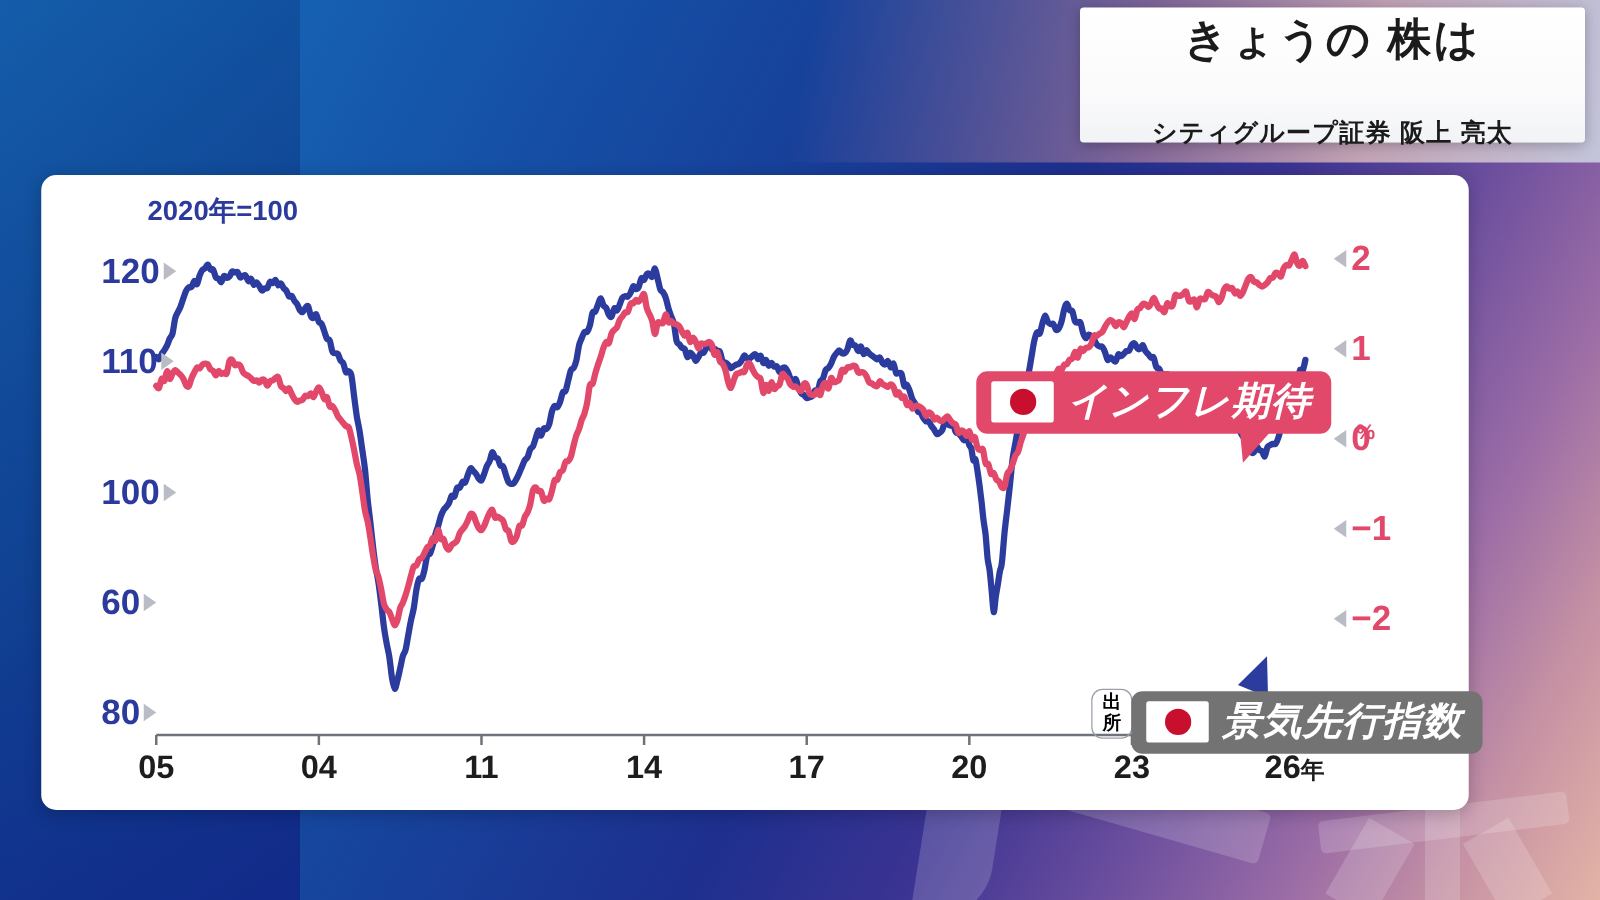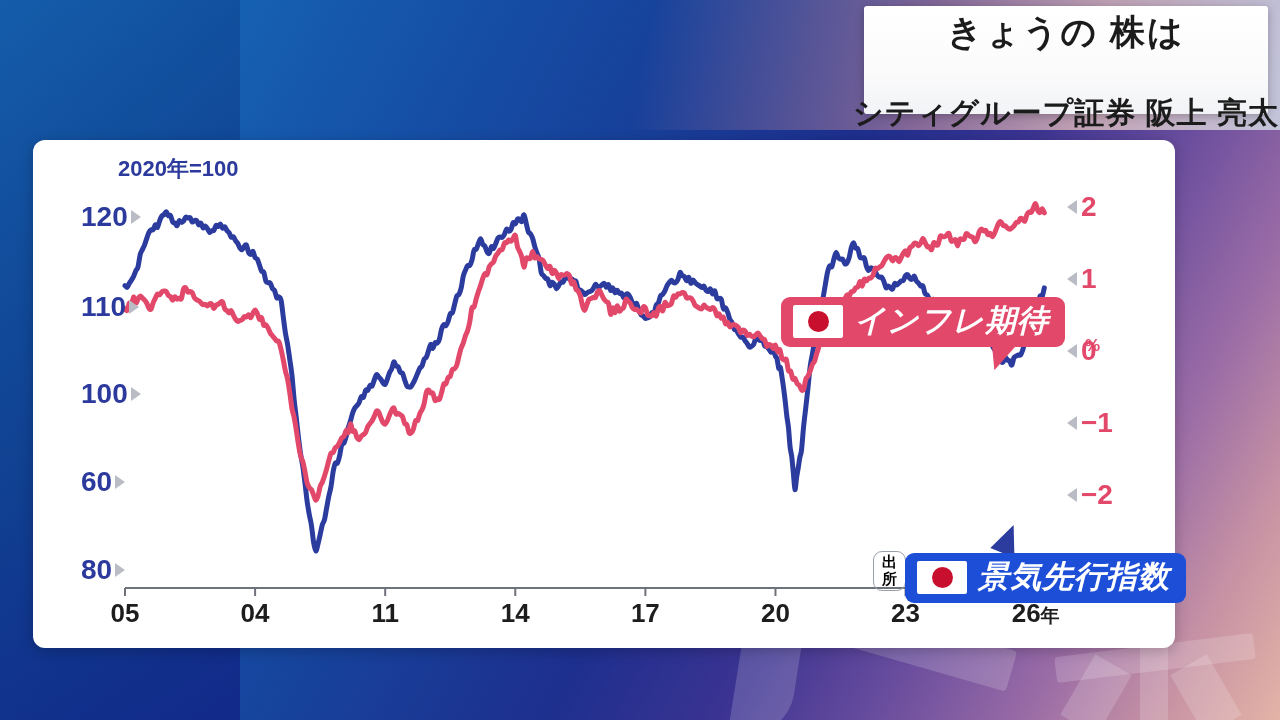--- a/index.html
+++ b/index.html
@@ -117,21 +117,21 @@
     line-height: 1.25;
     white-space: nowrap;
   }
   .banner-rule {
     width: 340px;
     height: 3px;
     margin: 2px 0 3px 0;
     background: linear-gradient(90deg,#3b4fa8 0%, #8b6fae 30%, #d6a3ae 55%, #dcc2c4 72%, #cfd6e0 100%);
   }
   .banner-sub {
-    font-size: 30px;
+    font-size: 20px;
     font-weight: 700;
     color: #1b1b1b;
     letter-spacing: 1px;
     white-space: nowrap;
     margin-top: 34px;
   }
 
   
   .card {
     position: absolute;
@@ -263,21 +263,21 @@
     justify-content: center;
     flex: none;
   }
   .flag .dot {
     width: 21px;
     height: 21px;
     border-radius: 50%;
     background: #c8102e;
   }
   .legend-red  { background: #e2486a; left: 748px; top: 157px; }
-  .legend-blue { background: #1d4ed8; left: 872px; top: 413px; }
+  .legend-blue { background: #737373; left: 872px; top: 413px; }
   .tail {
     position: absolute;
     width: 0; height: 0;
   }
   .tail-red {
     left: 953px; top: 201px;
     border-left: 13px solid transparent;
     border-right: 13px solid transparent;
     border-top: 30px solid #e2486a;
     transform: rotate(18deg);
@@ -329,21 +329,21 @@
         <polygon points="1040,448 1052,441 1052,455" fill="#b9bcc4"></polygon>
         <path d="M92.00,145.58C92.35,145.87 93.47,147.79 94.17,147.41C94.86,147.03 95.64,144.38 96.34,143.21C97.03,142.03 97.81,141.16 98.50,140.06C99.20,138.95 99.98,137.77 100.67,136.28C101.37,134.78 102.15,132.22 102.84,130.72C103.53,129.22 104.32,129.47 105.01,126.90C105.70,124.32 106.48,117.40 107.18,114.63C107.87,111.87 108.65,111.15 109.35,109.62C110.04,108.09 110.82,106.82 111.51,105.06C112.21,103.31 112.99,100.66 113.68,98.67C114.38,96.69 115.16,94.06 115.85,92.65C116.54,91.24 117.32,90.35 118.02,89.87C118.71,89.39 119.49,90.46 120.19,89.65C120.88,88.84 121.66,85.19 122.36,84.82C123.05,84.45 123.83,88.03 124.52,87.35C125.22,86.67 126.00,82.39 126.69,80.58C127.39,78.76 128.17,76.93 128.86,75.98C129.55,75.03 130.33,75.32 131.03,74.63C131.72,73.94 132.50,71.48 133.20,71.65C133.89,71.81 134.67,75.01 135.36,75.66C136.06,76.32 136.84,74.73 137.53,75.74C138.23,76.75 139.01,80.80 139.70,81.96C140.39,83.13 141.18,82.39 141.87,83.00C142.56,83.61 143.34,86.15 144.04,85.79C144.73,85.44 145.51,81.34 146.21,80.79C146.90,80.24 147.68,82.31 148.37,82.37C149.07,82.43 149.85,81.97 150.54,81.15C151.24,80.33 152.02,77.75 152.71,77.24C153.40,76.72 154.18,77.86 154.88,77.93C155.57,78.01 156.35,77.04 157.05,77.69C157.74,78.34 158.52,81.52 159.21,81.98C159.91,82.44 160.69,80.82 161.38,80.58C162.08,80.34 162.86,79.78 163.55,80.47C164.25,81.17 165.03,84.49 165.72,84.91C166.41,85.33 167.19,82.62 167.89,83.09C168.58,83.56 169.36,87.40 170.06,87.86C170.75,88.31 171.53,85.79 172.22,85.93C172.92,86.06 173.70,87.66 174.39,88.69C175.09,89.73 175.87,92.09 176.56,92.41C177.25,92.73 178.04,91.02 178.73,90.68C179.42,90.35 180.20,91.15 180.90,90.31C181.59,89.47 182.37,86.06 183.07,85.45C183.76,84.85 184.54,86.77 185.23,86.53C185.93,86.29 186.71,83.69 187.40,83.96C188.10,84.23 188.88,87.76 189.57,88.22C190.26,88.67 191.04,86.44 191.74,86.80C192.43,87.16 193.21,89.53 193.91,90.46C194.60,91.38 195.38,91.52 196.07,92.58C196.77,93.64 197.55,96.44 198.24,97.11C198.94,97.79 199.72,96.20 200.41,96.78C201.11,97.36 201.89,99.67 202.58,100.73C203.27,101.78 204.05,102.22 204.75,103.40C205.44,104.58 206.22,107.11 206.92,108.11C207.61,109.11 208.39,109.91 209.08,109.64C209.78,109.37 210.56,107.19 211.25,106.44C211.95,105.69 212.73,103.99 213.42,104.95C214.11,105.92 214.89,110.94 215.59,112.45C216.28,113.95 217.06,114.56 217.76,114.39C218.45,114.21 219.23,110.81 219.93,111.33C220.62,111.84 221.40,116.37 222.09,117.60C222.79,118.84 223.57,117.86 224.26,119.05C224.96,120.23 225.74,123.06 226.43,124.99C227.12,126.92 227.90,129.93 228.60,131.10C229.29,132.28 230.07,130.70 230.77,132.33C231.46,133.96 232.24,139.62 232.93,141.27C233.63,142.91 234.41,142.30 235.10,142.60C235.80,142.89 236.58,142.18 237.27,143.12C237.96,144.06 238.75,147.25 239.44,148.45C240.13,149.65 240.91,149.14 241.61,150.63C242.30,152.13 243.08,156.80 243.78,157.80C244.47,158.81 245.25,156.51 245.94,156.91C246.64,157.31 247.42,157.10 248.11,160.31C248.81,163.52 249.59,171.73 250.28,176.98C250.97,182.24 251.75,188.71 252.45,193.14C253.14,197.57 253.92,200.45 254.62,204.68C255.31,208.91 256.09,214.70 256.79,219.58C257.48,224.45 258.26,228.77 258.95,235.16C259.65,241.54 260.43,252.63 261.12,259.47C261.82,266.30 262.60,271.77 263.29,277.87C263.98,283.98 264.76,291.84 265.46,297.65C266.15,303.45 266.93,309.58 267.63,314.16C268.32,318.74 269.10,321.66 269.79,326.27C270.49,330.88 271.27,337.34 271.96,342.97C272.66,348.60 273.44,356.43 274.13,361.49C274.82,366.55 275.61,370.76 276.30,374.61C276.99,378.45 277.77,381.04 278.47,385.52C279.16,389.99 279.94,398.48 280.64,402.57C281.33,406.66 282.11,410.82 282.80,411.06C283.50,411.31 284.28,406.73 284.97,404.10C285.67,401.47 286.45,397.75 287.14,394.65C287.83,391.55 288.61,387.11 289.31,384.72C290.00,382.34 290.78,382.42 291.48,379.74C292.17,377.05 292.95,371.71 293.64,367.94C294.34,364.17 295.12,359.57 295.81,356.17C296.51,352.77 297.29,350.62 297.98,346.70C298.68,342.77 299.46,335.41 300.15,331.65C300.84,327.88 301.62,324.53 302.32,323.15C303.01,321.77 303.79,324.25 304.49,323.03C305.18,321.82 305.96,318.58 306.65,315.56C307.35,312.54 308.13,306.17 308.82,304.17C309.52,302.17 310.30,304.31 310.99,303.07C311.68,301.84 312.47,298.95 313.16,296.45C313.85,293.96 314.63,289.99 315.33,287.49C316.02,284.99 316.80,283.16 317.50,280.83C318.19,278.50 318.97,274.98 319.66,272.93C320.36,270.89 321.14,269.23 321.83,268.05C322.53,266.86 323.31,266.40 324.00,265.51C324.69,264.62 325.47,263.91 326.17,262.49C326.86,261.07 327.64,257.49 328.34,256.66C329.03,255.83 329.81,258.30 330.50,257.28C331.20,256.26 331.98,251.40 332.67,250.26C333.37,249.13 334.15,250.95 334.84,250.20C335.53,249.44 336.32,246.25 337.01,245.56C337.70,244.88 338.48,246.86 339.18,245.93C339.87,244.99 340.65,241.52 341.35,239.72C342.04,237.91 342.82,235.11 343.51,234.65C344.21,234.19 344.99,236.13 345.68,236.87C346.38,237.60 347.16,238.26 347.85,239.23C348.54,240.20 349.32,242.13 350.02,242.94C350.71,243.75 351.49,244.92 352.19,244.29C352.88,243.67 353.66,240.88 354.36,239.03C355.05,237.18 355.83,234.35 356.52,232.73C357.22,231.11 358.00,230.65 358.69,228.91C359.39,227.17 360.17,222.37 360.86,221.87C361.55,221.37 362.33,225.00 363.03,225.80C363.72,226.60 364.50,225.82 365.20,226.87C365.89,227.93 366.67,231.36 367.36,232.38C368.06,233.40 368.84,232.01 369.53,233.23C370.23,234.45 371.01,237.96 371.70,240.00C372.39,242.03 373.18,244.80 373.87,245.94C374.56,247.08 375.34,247.05 376.04,247.12C376.73,247.19 377.51,247.07 378.21,246.37C378.90,245.67 379.68,244.09 380.37,242.77C381.07,241.46 381.85,239.70 382.54,238.14C383.24,236.59 384.02,234.65 384.71,233.04C385.40,231.44 386.18,229.28 386.88,228.12C387.57,226.95 388.35,227.20 389.05,225.78C389.74,224.36 390.52,220.62 391.21,219.23C391.91,217.83 392.69,218.43 393.38,217.06C394.08,215.69 394.86,212.68 395.55,210.66C396.25,208.64 397.03,204.80 397.72,204.44C398.41,204.08 399.19,208.68 399.89,208.41C400.58,208.14 401.36,203.60 402.06,202.75C402.75,201.91 403.53,203.70 404.22,203.14C404.92,202.58 405.70,201.49 406.39,199.26C407.09,197.03 407.87,191.51 408.56,189.19C409.25,186.88 410.04,185.34 410.73,184.78C411.42,184.22 412.20,186.23 412.90,185.71C413.59,185.18 414.37,183.39 415.07,181.49C415.76,179.59 416.54,175.23 417.23,173.84C417.93,172.45 418.71,174.30 419.40,172.80C420.10,171.30 420.88,167.13 421.57,164.47C422.26,161.81 423.04,157.76 423.74,156.15C424.43,154.54 425.21,155.65 425.91,154.41C426.60,153.17 427.38,151.31 428.07,148.41C428.77,145.51 429.55,139.18 430.24,136.29C430.94,133.41 431.72,132.08 432.41,130.39C433.11,128.70 433.89,126.52 434.58,125.72C435.27,124.92 436.05,126.24 436.75,125.38C437.44,124.51 438.22,122.73 438.92,120.30C439.61,117.87 440.39,111.95 441.08,110.18C441.78,108.40 442.56,110.27 443.25,109.20C443.95,108.13 444.73,105.17 445.42,103.49C446.11,101.80 446.89,98.53 447.59,98.67C448.28,98.81 449.06,103.13 449.76,104.36C450.45,105.58 451.23,105.10 451.93,106.32C452.62,107.54 453.40,110.87 454.09,111.97C454.79,113.07 455.57,114.08 456.26,113.22C456.96,112.35 457.74,107.34 458.43,106.57C459.12,105.80 459.90,108.86 460.60,108.38C461.29,107.91 462.07,105.24 462.77,103.60C463.46,101.96 464.24,99.19 464.93,98.12C465.63,97.06 466.41,97.08 467.10,96.95C467.80,96.83 468.58,97.75 469.27,97.33C469.96,96.90 470.75,95.61 471.44,94.30C472.13,92.99 472.91,89.63 473.61,89.14C474.30,88.66 475.08,91.19 475.78,91.26C476.47,91.33 477.25,90.96 477.94,89.59C478.64,88.21 479.42,83.60 480.11,82.69C480.81,81.77 481.59,84.44 482.28,83.88C482.97,83.33 483.75,79.98 484.45,79.22C485.14,78.46 485.92,78.76 486.62,79.13C487.31,79.49 488.09,82.20 488.79,81.50C489.48,80.79 490.26,74.50 490.95,74.72C491.65,74.94 492.43,80.17 493.12,82.89C493.82,85.61 494.60,89.97 495.29,91.71C495.98,93.46 496.76,92.73 497.46,93.80C498.15,94.86 498.93,96.31 499.63,98.37C500.32,100.42 501.10,104.27 501.79,106.62C502.49,108.98 503.27,111.11 503.96,113.07C504.66,115.04 505.44,115.73 506.13,118.90C506.82,122.07 507.61,130.24 508.30,132.89C508.99,135.54 509.77,134.62 510.47,135.47C511.16,136.33 511.94,137.64 512.64,138.25C513.33,138.86 514.11,138.09 514.80,139.28C515.50,140.47 516.28,145.24 516.97,145.70C517.67,146.17 518.45,142.42 519.14,142.18C519.83,141.94 520.61,143.18 521.31,144.21C522.00,145.25 522.78,148.38 523.48,148.64C524.17,148.90 524.95,146.87 525.64,145.83C526.34,144.79 527.12,142.71 527.81,142.12C528.51,141.53 529.29,142.79 529.98,142.14C530.68,141.49 531.46,139.30 532.15,138.05C532.84,136.79 533.62,134.06 534.32,134.28C535.01,134.50 535.79,138.66 536.49,139.41C537.18,140.16 537.96,138.73 538.65,138.96C539.35,139.20 540.13,140.48 540.82,140.87C541.52,141.26 542.30,140.01 542.99,141.42C543.68,142.84 544.47,148.32 545.16,149.70C545.85,151.08 546.63,149.71 547.33,150.04C548.02,150.37 548.80,151.03 549.50,151.75C550.19,152.48 550.97,154.35 551.66,154.55C552.36,154.75 553.14,153.45 553.83,152.99C554.53,152.54 555.31,152.02 556.00,151.71C556.69,151.40 557.47,151.60 558.17,151.06C558.86,150.52 559.64,149.41 560.34,148.34C561.03,147.27 561.81,144.64 562.50,144.37C563.20,144.10 563.98,146.28 564.67,146.66C565.37,147.03 566.15,147.02 566.84,146.72C567.53,146.42 568.32,145.30 569.01,144.77C569.70,144.24 570.48,143.00 571.18,143.41C571.87,143.81 572.65,147.11 573.35,147.29C574.04,147.47 574.82,144.03 575.51,144.53C576.21,145.03 576.99,149.89 577.68,150.44C578.38,150.99 579.16,147.61 579.85,147.97C580.54,148.33 581.32,152.30 582.02,152.67C582.71,153.04 583.49,150.19 584.19,150.29C584.88,150.38 585.66,152.81 586.36,153.28C587.05,153.75 587.83,152.51 588.52,153.22C589.22,153.93 590.00,157.53 590.69,157.74C591.39,157.95 592.17,155.13 592.86,154.54C593.55,153.95 594.33,153.63 595.03,154.08C595.72,154.52 596.50,155.95 597.20,157.32C597.89,158.69 598.67,161.42 599.36,162.62C600.06,163.81 600.84,164.64 601.53,164.78C602.23,164.92 603.01,162.63 603.70,163.49C604.39,164.35 605.18,168.35 605.87,170.14C606.56,171.92 607.34,173.71 608.04,174.65C608.73,175.59 609.51,175.42 610.21,176.02C610.90,176.62 611.68,178.11 612.37,178.39C613.07,178.67 613.85,178.00 614.54,177.78C615.24,177.56 616.02,177.84 616.71,177.01C617.40,176.18 618.18,173.17 618.88,172.57C619.57,171.98 620.35,174.48 621.05,173.30C621.74,172.12 622.52,166.89 623.21,165.22C623.91,163.54 624.69,164.30 625.38,162.82C626.08,161.35 626.86,157.33 627.55,155.99C628.25,154.64 629.03,155.22 629.72,154.40C630.41,153.59 631.19,152.31 631.89,150.90C632.58,149.49 633.36,146.93 634.06,145.60C634.75,144.26 635.53,143.39 636.22,142.53C636.92,141.68 637.70,140.25 638.39,140.26C639.09,140.27 639.87,142.22 640.56,142.59C641.25,142.96 642.04,143.06 642.73,142.57C643.42,142.08 644.20,141.16 644.90,139.55C645.59,137.93 646.37,133.08 647.07,132.47C647.76,131.86 648.54,135.09 649.23,135.75C649.93,136.40 650.71,135.76 651.40,136.57C652.10,137.38 652.88,140.72 653.57,140.83C654.26,140.94 655.04,136.86 655.74,137.25C656.43,137.64 657.21,142.83 657.91,143.28C658.60,143.72 659.38,140.12 660.07,140.02C660.77,139.91 661.55,141.93 662.24,142.64C662.94,143.35 663.72,143.95 664.41,144.46C665.11,144.98 665.89,145.38 666.58,145.86C667.27,146.34 668.05,147.41 668.75,147.45C669.44,147.48 670.22,145.61 670.92,146.09C671.61,146.57 672.39,149.56 673.08,150.43C673.78,151.30 674.56,151.77 675.25,151.53C675.95,151.28 676.73,148.51 677.42,148.89C678.11,149.27 678.89,153.59 679.59,153.90C680.28,154.20 681.06,150.08 681.76,150.82C682.45,151.55 683.23,157.24 683.93,158.46C684.62,159.68 685.40,158.31 686.09,158.43C686.79,158.55 687.57,157.57 688.26,159.22C688.96,160.87 689.74,167.35 690.43,168.75C691.12,170.15 691.90,167.34 692.60,167.97C693.29,168.60 694.07,170.85 694.77,172.69C695.46,174.53 696.24,177.87 696.93,179.48C697.63,181.09 698.41,181.20 699.10,182.75C699.80,184.30 700.58,187.98 701.27,189.16C701.96,190.33 702.75,189.29 703.44,190.11C704.13,190.92 704.91,193.16 705.61,194.27C706.30,195.38 707.08,196.58 707.78,197.05C708.47,197.52 709.25,196.59 709.94,197.20C710.64,197.80 711.42,199.82 712.11,200.85C712.81,201.87 713.59,202.59 714.28,203.61C714.97,204.63 715.75,206.81 716.45,207.23C717.14,207.66 717.92,206.76 718.62,206.25C719.31,205.74 720.09,205.41 720.79,204.05C721.48,202.69 722.26,198.52 722.95,197.77C723.65,197.02 724.43,198.93 725.12,199.36C725.82,199.79 726.60,200.44 727.29,200.45C727.98,200.46 728.76,198.59 729.46,199.43C730.15,200.27 730.93,204.54 731.63,205.71C732.32,206.89 733.10,206.21 733.79,206.75C734.49,207.30 735.27,208.24 735.96,209.12C736.66,209.99 737.44,212.08 738.13,212.24C738.82,212.40 739.61,209.49 740.30,210.12C740.99,210.75 741.86,214.74 742.47,216.16C743.07,217.58 743.57,217.05 744.09,218.99C744.61,220.92 745.20,226.90 745.72,228.25C746.24,229.60 746.83,226.05 747.35,227.42C747.87,228.79 748.45,233.52 748.97,236.83C749.49,240.14 750.08,244.21 750.60,248.11C751.12,252.01 751.70,256.69 752.22,261.21C752.74,265.72 753.33,272.09 753.85,276.33C754.37,280.57 754.96,282.80 755.48,287.71C756.00,292.62 756.58,302.40 757.10,307.01C757.62,311.63 758.21,312.37 758.73,316.54C759.25,320.71 759.83,327.75 760.36,333.05C760.88,338.34 761.46,348.95 761.98,349.64C762.50,350.32 763.09,340.84 763.61,337.35C764.13,333.86 764.71,331.05 765.23,327.85C765.75,324.64 766.34,320.11 766.86,317.32C767.38,314.52 767.88,315.38 768.49,310.37C769.09,305.37 769.96,292.93 770.65,286.02C771.35,279.11 772.13,273.35 772.82,267.21C773.52,261.07 774.30,254.16 774.99,247.65C775.68,241.14 776.47,231.85 777.16,226.51C777.85,221.18 778.63,218.32 779.33,214.31C780.02,210.30 780.80,205.52 781.50,201.44C782.19,197.37 782.97,192.07 783.66,188.82C784.36,185.57 785.14,184.84 785.83,181.11C786.53,177.38 787.31,169.31 788.00,165.48C788.69,161.66 789.47,160.57 790.17,157.23C790.86,153.88 791.64,148.56 792.34,144.58C793.03,140.59 793.81,135.30 794.50,132.32C795.20,129.35 795.98,126.87 796.67,125.97C797.37,125.07 798.15,127.89 798.84,126.70C799.53,125.50 800.32,120.75 801.01,118.47C801.70,116.20 802.48,112.61 803.18,112.48C803.87,112.35 804.65,116.60 805.35,117.68C806.04,118.75 806.82,118.95 807.51,119.19C808.21,119.44 808.99,118.47 809.68,119.21C810.38,119.95 811.16,123.22 811.85,123.80C812.54,124.39 813.32,123.90 814.02,122.87C814.71,121.85 815.49,119.84 816.19,117.38C816.88,114.92 817.66,109.82 818.36,107.50C819.05,105.17 819.83,102.73 820.52,102.83C821.22,102.94 822.00,107.20 822.69,108.18C823.39,109.16 824.17,107.52 824.86,108.96C825.55,110.39 826.33,115.68 827.03,117.14C827.72,118.59 828.50,117.88 829.20,118.03C829.89,118.18 830.67,116.69 831.36,118.06C832.06,119.44 832.84,124.63 833.53,126.62C834.23,128.61 835.01,130.33 835.70,130.52C836.39,130.70 837.18,128.02 837.87,127.76C838.56,127.51 839.34,128.30 840.04,128.93C840.73,129.56 841.51,130.65 842.21,131.71C842.90,132.77 843.68,134.67 844.37,135.54C845.07,136.42 845.85,136.88 846.54,137.18C847.24,137.48 848.02,136.72 848.71,137.39C849.40,138.06 850.18,139.69 850.88,141.35C851.57,143.01 852.35,147.05 853.05,147.78C853.74,148.52 854.52,145.93 855.21,145.92C855.91,145.91 856.69,147.23 857.38,147.74C858.08,148.24 858.86,149.75 859.55,149.07C860.25,148.39 861.03,144.16 861.72,143.50C862.41,142.85 863.19,145.05 863.89,144.98C864.58,144.90 865.36,143.69 866.06,143.02C866.75,142.35 867.53,141.21 868.22,140.78C868.92,140.35 869.70,141.14 870.39,140.32C871.09,139.50 871.87,136.54 872.56,135.65C873.25,134.77 874.04,134.30 874.73,134.77C875.42,135.24 876.20,137.90 876.90,138.60C877.59,139.30 878.37,139.54 879.07,139.13C879.76,138.72 880.54,135.76 881.23,136.05C881.93,136.34 882.71,139.79 883.40,140.94C884.10,142.10 884.88,142.43 885.57,143.25C886.26,144.06 887.04,145.59 887.74,146.05C888.43,146.50 889.21,144.88 889.91,146.09C890.60,147.30 891.38,152.23 892.07,153.64C892.77,155.05 893.55,154.02 894.24,154.92C894.94,155.81 895.72,158.49 896.41,159.21C897.11,159.94 897.89,159.43 898.58,159.46C899.27,159.48 900.05,159.13 900.75,159.37C901.44,159.62 902.22,159.70 902.92,160.98C903.61,162.26 904.39,166.89 905.08,167.38C905.78,167.87 906.56,164.33 907.25,164.04C907.95,163.76 908.73,165.22 909.42,165.60C910.11,165.97 910.89,165.80 911.59,166.37C912.28,166.94 913.06,168.16 913.76,169.14C914.45,170.13 915.23,172.32 915.93,172.52C916.62,172.71 917.40,170.67 918.09,170.36C918.79,170.05 919.57,171.70 920.26,170.59C920.96,169.47 921.74,164.16 922.43,163.40C923.12,162.64 923.90,165.12 924.60,165.86C925.29,166.59 926.07,166.28 926.77,168.01C927.46,169.74 928.24,175.41 928.93,176.68C929.63,177.94 930.41,175.30 931.10,175.94C931.80,176.58 932.58,179.62 933.27,180.65C933.96,181.69 934.75,181.60 935.44,182.39C936.13,183.19 936.91,184.47 937.61,185.61C938.30,186.75 939.08,188.74 939.78,189.52C940.47,190.30 941.25,190.16 941.94,190.49C942.64,190.82 943.42,191.23 944.11,191.59C944.81,191.94 945.59,192.69 946.28,192.73C946.97,192.77 947.75,191.60 948.45,191.85C949.14,192.09 949.92,192.59 950.62,194.26C951.31,195.93 952.09,200.90 952.79,202.28C953.48,203.67 954.26,203.21 954.95,202.91C955.65,202.60 956.43,199.93 957.12,200.38C957.82,200.84 958.60,204.31 959.29,205.77C959.98,207.23 960.76,208.61 961.46,209.51C962.15,210.41 962.93,210.64 963.63,211.40C964.32,212.16 965.10,212.63 965.79,214.27C966.49,215.90 967.27,220.40 967.96,221.62C968.66,222.85 969.44,222.61 970.13,221.91C970.82,221.20 971.61,217.48 972.30,217.20C972.99,216.91 973.77,219.54 974.47,220.12C975.16,220.71 975.94,220.06 976.64,220.85C977.33,221.65 978.11,225.60 978.80,225.09C979.50,224.57 980.28,219.07 980.97,217.63C981.67,216.20 982.45,216.54 983.14,216.12C983.83,215.71 984.61,215.21 985.31,215.03C986.00,214.85 986.78,215.78 987.48,215.02C988.17,214.26 988.95,212.36 989.64,210.30C990.34,208.23 991.12,204.59 991.81,202.09C992.51,199.58 993.29,196.54 993.98,194.63C994.68,192.71 995.46,191.46 996.15,190.11C996.84,188.77 997.62,188.66 998.32,186.22C999.01,183.78 999.79,177.77 1000.49,174.85C1001.18,171.94 1001.96,169.30 1002.65,168.00C1003.35,166.70 1004.13,168.65 1004.82,166.75C1005.52,164.85 1006.30,157.75 1006.99,156.13C1007.68,154.50 1008.47,157.92 1009.16,156.61C1009.85,155.30 1010.98,149.30 1011.33,147.91" fill="none" stroke="#2b3c9e" stroke-width="5" stroke-linecap="round" stroke-linejoin="round"></path>
         <path d="M92.00,168.70C92.35,168.97 93.47,171.32 94.17,170.43C94.86,169.53 95.64,164.01 96.34,163.09C97.03,162.17 97.81,165.65 98.50,164.67C99.20,163.69 99.98,157.19 100.67,156.95C101.37,156.71 102.15,162.86 102.84,163.17C103.53,163.48 104.32,160.00 105.01,158.87C105.70,157.73 106.48,156.23 107.18,156.09C107.87,155.94 108.65,157.31 109.35,157.95C110.04,158.58 110.82,159.22 111.51,160.03C112.21,160.84 112.99,161.71 113.68,163.01C114.38,164.30 115.16,167.15 115.85,168.13C116.54,169.11 117.32,169.99 118.02,169.11C118.71,168.24 119.49,164.43 120.19,162.68C120.88,160.93 121.66,159.54 122.36,158.16C123.05,156.78 123.83,154.61 124.52,154.06C125.22,153.52 126.00,155.09 126.69,154.73C127.39,154.37 128.17,152.41 128.86,151.81C129.55,151.22 130.33,151.05 131.03,150.99C131.72,150.93 132.50,150.73 133.20,151.44C133.89,152.15 134.67,154.57 135.36,155.41C136.06,156.26 136.84,155.94 137.53,156.72C138.23,157.49 139.01,160.26 139.70,160.27C140.39,160.28 141.18,156.96 141.87,156.78C142.56,156.59 143.34,158.87 144.04,159.11C144.73,159.35 145.51,158.37 146.21,158.30C146.90,158.23 147.68,160.16 148.37,158.67C149.07,157.19 149.85,150.76 150.54,149.02C151.24,147.27 152.02,147.30 152.71,147.78C153.40,148.27 154.18,151.47 154.88,152.06C155.57,152.65 156.35,151.39 157.05,151.48C157.74,151.56 158.52,151.55 159.21,152.56C159.91,153.57 160.69,156.65 161.38,157.78C162.08,158.92 162.86,159.18 163.55,159.66C164.25,160.14 165.03,160.27 165.72,160.76C166.41,161.25 167.19,162.09 167.89,162.72C168.58,163.36 169.36,164.47 170.06,164.72C170.75,164.97 171.53,164.06 172.22,164.27C172.92,164.48 173.70,166.10 174.39,166.02C175.09,165.94 175.87,164.07 176.56,163.78C177.25,163.49 178.04,163.43 178.73,164.19C179.42,164.96 180.20,168.41 180.90,168.56C181.59,168.70 182.37,165.77 183.07,165.08C183.76,164.40 184.54,164.69 185.23,164.27C185.93,163.85 186.71,162.84 187.40,162.45C188.10,162.05 188.88,160.78 189.57,161.80C190.26,162.82 191.04,167.44 191.74,168.84C192.43,170.23 193.21,169.86 193.91,170.52C194.60,171.17 195.38,172.89 196.07,172.91C196.77,172.94 197.55,170.28 198.24,170.67C198.94,171.07 199.72,174.02 200.41,175.40C201.11,176.77 201.89,178.30 202.58,179.27C203.27,180.23 204.05,181.25 204.75,181.42C205.44,181.60 206.22,180.65 206.92,180.38C207.61,180.11 208.39,180.35 209.08,179.73C209.78,179.12 210.56,176.97 211.25,176.53C211.95,176.08 212.73,177.24 213.42,176.95C214.11,176.65 214.89,174.56 215.59,174.68C216.28,174.81 217.06,178.00 217.76,177.75C218.45,177.50 219.23,174.38 219.93,173.13C220.62,171.89 221.40,169.92 222.09,169.97C222.79,170.03 223.57,172.00 224.26,173.50C224.96,174.99 225.74,178.61 226.43,179.29C227.12,179.97 227.90,176.83 228.60,177.76C229.29,178.70 230.07,184.02 230.77,185.15C231.46,186.28 232.24,184.36 232.93,184.84C233.63,185.31 234.41,186.81 235.10,188.10C235.80,189.40 236.58,191.74 237.27,192.96C237.96,194.18 238.75,194.86 239.44,195.73C240.13,196.60 240.91,197.51 241.61,198.37C242.30,199.23 243.08,200.55 243.78,201.09C244.47,201.64 245.25,200.38 245.94,201.77C246.64,203.15 247.42,206.83 248.11,209.73C248.81,212.64 249.59,216.50 250.28,219.93C250.97,223.36 251.75,228.07 252.45,231.18C253.14,234.28 253.92,235.84 254.62,239.33C255.31,242.82 256.09,248.32 256.79,252.97C257.48,257.63 258.26,264.57 258.95,268.45C259.65,272.33 260.43,273.75 261.12,277.21C261.82,280.68 262.60,285.72 263.29,290.11C263.98,294.50 264.76,300.51 265.46,304.65C266.15,308.79 266.93,313.28 267.63,315.99C268.32,318.70 269.10,319.12 269.79,321.60C270.49,324.08 271.27,328.05 271.96,331.48C272.66,334.90 273.44,340.43 274.13,343.01C274.82,345.60 275.61,346.57 276.30,347.63C276.99,348.69 277.77,348.42 278.47,349.62C279.16,350.82 279.94,353.40 280.64,355.10C281.33,356.80 282.11,360.09 282.80,360.25C283.50,360.41 284.28,358.31 284.97,356.10C285.67,353.89 286.45,348.63 287.14,346.41C287.83,344.19 288.61,343.89 289.31,342.23C290.00,340.57 290.78,338.20 291.48,336.05C292.17,333.91 292.95,331.30 293.64,328.82C294.34,326.33 295.12,322.99 295.81,320.50C296.51,318.01 297.29,314.56 297.98,313.26C298.68,311.96 299.46,313.27 300.15,312.37C300.84,311.47 301.62,308.63 302.32,307.64C303.01,306.65 303.79,307.03 304.49,306.17C305.18,305.31 305.96,303.58 306.65,302.24C307.35,300.90 308.13,298.75 308.82,297.79C309.52,296.83 310.30,297.41 310.99,296.23C311.68,295.06 312.47,291.04 313.16,290.45C313.85,289.85 314.63,293.58 315.33,292.53C316.02,291.48 316.80,284.11 317.50,283.89C318.19,283.68 318.97,290.04 319.66,291.20C320.36,292.36 321.14,290.09 321.83,291.13C322.53,292.17 323.31,296.36 324.00,297.71C324.69,299.06 325.47,299.85 326.17,299.58C326.86,299.32 327.64,296.85 328.34,296.04C329.03,295.23 329.81,295.10 330.50,294.51C331.20,293.92 331.98,293.65 332.67,292.36C333.37,291.07 334.15,287.88 334.84,286.46C335.53,285.04 336.32,284.40 337.01,283.47C337.70,282.54 338.48,281.80 339.18,280.64C339.87,279.48 340.65,277.76 341.35,276.23C342.04,274.71 342.82,271.77 343.51,271.12C344.21,270.48 344.99,271.13 345.68,272.19C346.38,273.24 347.16,276.05 347.85,277.72C348.54,279.38 349.32,281.58 350.02,282.60C350.71,283.62 351.49,284.39 352.19,284.10C352.88,283.81 353.66,282.22 354.36,280.78C355.05,279.33 355.83,276.77 356.52,275.08C357.22,273.38 358.00,271.36 358.69,270.21C359.39,269.06 360.17,267.29 360.86,267.90C361.55,268.51 362.33,273.14 363.03,274.02C363.72,274.90 364.50,273.26 365.20,273.38C365.89,273.51 366.67,274.30 367.36,274.82C368.06,275.34 368.84,275.26 369.53,276.64C370.23,278.03 371.01,282.19 371.70,283.48C372.39,284.78 373.18,283.26 373.87,284.76C374.56,286.26 375.34,291.55 376.04,292.84C376.73,294.14 377.51,293.47 378.21,292.86C378.90,292.25 379.68,290.98 380.37,289.05C381.07,287.11 381.85,282.18 382.54,280.79C383.24,279.40 384.02,281.55 384.71,280.37C385.40,279.19 386.18,275.10 386.88,273.42C387.57,271.74 388.35,271.48 389.05,269.86C389.74,268.25 390.52,266.14 391.21,263.32C391.91,260.51 392.69,254.42 393.38,252.28C394.08,250.14 394.86,249.84 395.55,249.95C396.25,250.06 397.03,252.45 397.72,252.97C398.41,253.50 399.19,252.04 399.89,253.23C400.58,254.42 401.36,259.53 402.06,260.43C402.75,261.33 403.53,259.04 404.22,258.86C404.92,258.68 405.70,260.28 406.39,259.29C407.09,258.30 407.87,255.12 408.56,252.69C409.25,250.26 410.04,245.53 410.73,244.11C411.42,242.69 412.20,244.84 412.90,243.82C413.59,242.80 414.37,238.94 415.07,237.74C415.76,236.54 416.54,237.62 417.23,236.32C417.93,235.01 418.71,230.76 419.40,229.57C420.10,228.37 420.88,229.51 421.57,228.82C422.26,228.13 423.04,227.26 423.74,225.25C424.43,223.24 425.21,218.99 425.91,216.28C426.60,213.57 427.38,210.41 428.07,208.31C428.77,206.20 429.55,205.13 430.24,203.13C430.94,201.13 431.72,197.78 432.41,195.81C433.11,193.83 433.89,193.01 434.58,190.79C435.27,188.56 436.05,185.52 436.75,181.90C437.44,178.28 438.22,170.57 438.92,168.18C439.61,165.79 440.39,168.49 441.08,166.98C441.78,165.46 442.56,161.17 443.25,158.70C443.95,156.24 444.73,153.71 445.42,151.58C446.11,149.44 446.89,147.50 447.59,145.38C448.28,143.26 449.06,140.20 449.76,138.33C450.45,136.46 451.23,134.30 451.93,133.69C452.62,133.08 453.40,135.62 454.09,134.52C454.79,133.41 455.57,128.46 456.26,126.76C456.96,125.07 457.74,124.71 458.43,123.92C459.12,123.13 459.90,123.07 460.60,121.80C461.29,120.53 462.07,117.34 462.77,115.97C463.46,114.59 464.24,114.18 464.93,113.20C465.63,112.22 466.41,110.44 467.10,109.84C467.80,109.24 468.58,110.52 469.27,109.44C469.96,108.35 470.75,104.13 471.44,103.05C472.13,101.96 472.91,103.14 473.61,102.66C474.30,102.17 475.08,100.22 475.78,100.01C476.47,99.80 477.25,101.59 477.94,101.34C478.64,101.09 479.42,99.40 480.11,98.45C480.81,97.49 481.59,94.06 482.28,95.35C482.97,96.64 483.75,103.95 484.45,106.53C485.14,109.11 485.92,109.78 486.62,111.46C487.31,113.13 488.09,114.47 488.79,116.99C489.48,119.50 490.26,126.95 490.95,127.17C491.65,127.39 492.43,119.75 493.12,118.36C493.82,116.97 494.60,118.50 495.29,118.48C495.98,118.46 496.76,119.34 497.46,118.22C498.15,117.10 498.93,111.55 499.63,111.48C500.32,111.41 501.10,116.95 501.79,117.79C502.49,118.64 503.27,116.59 503.96,116.77C504.66,116.95 505.44,118.48 506.13,118.92C506.82,119.36 507.61,119.13 508.30,119.49C508.99,119.85 509.77,120.20 510.47,121.15C511.16,122.11 511.94,124.24 512.64,125.43C513.33,126.63 514.11,128.47 514.80,128.61C515.50,128.76 516.28,125.54 516.97,126.33C517.67,127.11 518.45,132.89 519.14,133.51C519.83,134.13 520.61,130.27 521.31,130.20C522.00,130.13 522.78,131.74 523.48,133.08C524.17,134.42 524.95,138.33 525.64,138.59C526.34,138.86 527.12,135.26 527.81,134.75C528.51,134.23 529.29,135.34 529.98,135.35C530.68,135.35 531.46,135.06 532.15,134.78C532.84,134.50 533.62,133.42 534.32,133.58C535.01,133.75 535.79,134.16 536.49,135.80C537.18,137.44 537.96,142.87 538.65,143.83C539.35,144.78 540.13,140.92 540.82,141.77C541.52,142.61 542.30,147.60 542.99,149.10C543.68,150.60 544.47,150.03 545.16,151.15C545.85,152.26 546.63,153.79 547.33,156.08C548.02,158.37 548.80,163.18 549.50,165.47C550.19,167.75 550.97,170.52 551.66,170.38C552.36,170.25 553.14,166.40 553.83,164.62C554.53,162.85 555.31,160.26 556.00,159.28C556.69,158.31 557.47,158.83 558.17,158.52C558.86,158.21 559.64,157.52 560.34,157.34C561.03,157.17 561.81,158.35 562.50,157.43C563.20,156.51 563.98,152.64 564.67,151.58C565.37,150.53 566.15,150.20 566.84,150.82C567.53,151.44 568.32,154.08 569.01,155.45C569.70,156.81 570.48,158.37 571.18,159.36C571.87,160.35 572.65,160.97 573.35,161.62C574.04,162.26 574.82,161.34 575.51,163.38C576.21,165.41 576.99,173.61 577.68,174.33C578.38,175.05 579.16,168.16 579.85,167.89C580.54,167.62 581.32,172.97 582.02,172.64C582.71,172.31 583.49,166.07 584.19,165.83C584.88,165.59 585.66,170.64 586.36,171.16C587.05,171.67 587.83,169.62 588.52,169.03C589.22,168.45 590.00,169.08 590.69,167.52C591.39,165.96 592.17,160.32 592.86,159.27C593.55,158.21 594.33,160.34 595.03,160.95C595.72,161.57 596.50,162.04 597.20,163.11C597.89,164.18 598.67,166.63 599.36,167.65C600.06,168.66 600.84,169.20 601.53,169.45C602.23,169.70 603.01,168.89 603.70,169.22C604.39,169.55 605.18,170.96 605.87,171.52C606.56,172.07 607.34,173.38 608.04,172.67C608.73,171.96 609.51,167.86 610.21,167.07C610.90,166.28 611.68,166.46 612.37,167.71C613.07,168.97 613.85,173.62 614.54,174.92C615.24,176.22 616.02,175.71 616.71,175.83C617.40,175.95 618.18,176.23 618.88,175.69C619.57,175.15 620.35,172.39 621.05,172.44C621.74,172.49 622.52,176.68 623.21,176.01C623.91,175.34 624.69,169.80 625.38,168.26C626.08,166.72 626.86,166.00 627.55,166.41C628.25,166.81 629.03,171.44 629.72,170.81C630.41,170.18 631.19,163.32 631.89,162.49C632.58,161.67 633.36,165.23 634.06,165.66C634.75,166.09 635.53,165.50 636.22,165.18C636.92,164.86 637.70,165.11 638.39,163.65C639.09,162.19 639.87,157.07 640.56,156.05C641.25,155.03 642.04,157.62 642.73,157.28C643.42,156.94 644.20,154.45 644.90,153.90C645.59,153.36 646.37,154.11 647.07,153.89C647.76,153.68 648.54,152.71 649.23,152.57C649.93,152.43 650.71,152.16 651.40,153.02C652.10,153.88 652.88,157.17 653.57,157.94C654.26,158.71 655.04,157.79 655.74,157.80C656.43,157.82 657.21,157.55 657.91,158.04C658.60,158.53 659.38,159.64 660.07,160.86C660.77,162.07 661.55,164.70 662.24,165.64C662.94,166.59 663.72,166.35 664.41,166.77C665.11,167.20 665.89,167.97 666.58,168.30C667.27,168.62 668.05,169.36 668.75,168.83C669.44,168.31 670.22,165.26 670.92,165.02C671.61,164.78 672.39,166.77 673.08,167.32C673.78,167.87 674.56,168.11 675.25,168.46C675.95,168.80 676.73,169.64 677.42,169.49C678.11,169.34 678.89,167.55 679.59,167.54C680.28,167.54 681.06,168.16 681.76,169.46C682.45,170.76 683.23,174.97 683.93,175.68C684.62,176.39 685.40,173.49 686.09,173.89C686.79,174.29 687.57,177.63 688.26,178.18C688.96,178.73 689.74,176.41 690.43,177.33C691.12,178.25 691.90,183.14 692.60,183.93C693.29,184.73 694.07,181.83 694.77,182.29C695.46,182.75 696.24,186.36 696.93,186.80C697.63,187.24 698.41,185.40 699.10,185.05C699.80,184.70 700.58,184.50 701.27,184.62C701.96,184.74 702.75,185.29 703.44,185.80C704.13,186.31 704.91,186.70 705.61,187.81C706.30,188.92 707.08,192.39 707.78,192.74C708.47,193.09 709.25,190.25 709.94,189.99C710.64,189.74 711.42,190.25 712.11,191.13C712.81,192.01 713.59,194.99 714.28,195.47C714.97,195.96 715.75,194.06 716.45,194.18C717.14,194.30 717.92,195.81 718.62,196.23C719.31,196.65 720.09,197.05 720.79,196.81C721.48,196.56 722.26,195.31 722.95,194.71C723.65,194.11 724.43,192.78 725.12,193.04C725.82,193.29 726.60,195.38 727.29,196.28C727.98,197.19 728.76,198.16 729.46,198.70C730.15,199.25 730.93,198.49 731.63,199.70C732.32,200.91 733.10,205.53 733.79,206.29C734.49,207.04 735.27,204.58 735.96,204.43C736.66,204.28 737.44,204.67 738.13,205.35C738.82,206.02 739.61,208.72 740.30,208.67C740.99,208.62 741.77,204.53 742.47,205.03C743.16,205.54 743.94,211.10 744.64,211.84C745.33,212.59 746.11,208.65 746.80,209.67C747.50,210.68 748.28,216.55 748.97,218.20C749.67,219.86 750.45,219.79 751.14,220.01C751.83,220.22 752.61,217.83 753.31,219.54C754.00,221.25 754.78,228.81 755.48,230.68C756.17,232.56 756.95,229.92 757.64,231.26C758.34,232.59 759.12,237.88 759.81,239.03C760.51,240.18 761.29,237.71 761.98,238.44C762.68,239.17 763.46,242.49 764.15,243.59C764.84,244.69 765.62,244.31 766.32,245.31C767.01,246.31 767.79,249.23 768.49,249.85C769.18,250.48 769.96,250.94 770.65,249.23C771.35,247.51 772.13,241.21 772.82,239.12C773.52,237.03 774.30,237.48 774.99,236.17C775.68,234.85 776.47,232.77 777.16,230.90C777.85,229.03 778.63,226.02 779.33,224.49C780.02,222.97 780.80,223.11 781.50,221.36C782.19,219.61 782.97,215.85 783.66,213.57C784.36,211.28 785.14,209.45 785.83,207.08C786.53,204.72 787.31,200.29 788.00,198.80C788.69,197.30 789.47,198.59 790.17,197.74C790.86,196.89 791.64,195.33 792.34,193.48C793.03,191.63 793.81,187.68 794.50,186.16C795.20,184.63 795.98,185.09 796.67,183.98C797.37,182.87 798.15,181.13 798.84,179.21C799.53,177.30 800.32,173.82 801.01,172.01C801.70,170.19 802.48,168.68 803.18,167.85C803.87,167.03 804.65,167.34 805.35,166.84C806.04,166.35 806.82,165.22 807.51,164.75C808.21,164.29 808.99,164.84 809.68,163.93C810.38,163.02 811.16,160.52 811.85,159.08C812.54,157.64 813.32,155.43 814.02,154.95C814.71,154.47 815.49,156.59 816.19,156.08C816.88,155.58 817.66,152.56 818.36,151.79C819.05,151.02 819.83,151.91 820.52,151.27C821.22,150.62 822.00,148.47 822.69,147.77C823.39,147.07 824.17,147.88 824.86,146.88C825.55,145.87 826.33,141.63 827.03,141.50C827.72,141.38 828.50,146.49 829.20,146.11C829.89,145.73 830.67,139.96 831.36,139.11C832.06,138.26 832.84,140.94 833.53,140.80C834.23,140.67 835.01,138.74 835.70,138.29C836.39,137.83 837.18,138.45 837.87,137.96C838.56,137.46 839.34,136.71 840.04,135.20C840.73,133.69 841.51,129.55 842.21,128.52C842.90,127.49 843.68,129.03 844.37,128.78C845.07,128.53 845.85,127.46 846.54,126.96C847.24,126.47 848.02,126.53 848.71,125.69C849.40,124.85 850.18,122.90 850.88,121.68C851.57,120.47 852.35,118.97 853.05,118.08C853.74,117.19 854.52,116.24 855.21,116.11C855.91,115.98 856.69,116.49 857.38,117.26C858.08,118.02 858.86,120.80 859.55,120.89C860.25,120.99 861.03,118.23 861.72,117.83C862.41,117.44 863.19,117.77 863.89,118.40C864.58,119.04 865.36,121.95 866.06,121.80C866.75,121.65 867.53,118.86 868.22,117.48C868.92,116.11 869.70,114.28 870.39,113.19C871.09,112.10 871.87,110.36 872.56,110.68C873.25,111.00 874.04,115.66 874.73,115.19C875.42,114.72 876.20,109.13 876.90,107.72C877.59,106.31 878.37,107.08 879.07,106.36C879.76,105.64 880.54,103.69 881.23,103.21C881.93,102.73 882.71,102.97 883.40,103.36C884.10,103.75 884.88,105.69 885.57,105.64C886.26,105.59 887.04,104.22 887.74,103.06C888.43,101.90 889.21,98.49 889.91,98.40C890.60,98.31 891.38,101.17 892.07,102.50C892.77,103.83 893.55,106.02 894.24,106.71C894.94,107.41 895.72,106.37 896.41,106.85C897.11,107.32 897.89,110.37 898.58,109.69C899.27,109.00 900.05,103.35 900.75,102.56C901.44,101.78 902.22,104.45 902.92,104.76C903.61,105.07 904.39,105.84 905.08,104.49C905.78,103.14 906.56,97.56 907.25,96.30C907.95,95.04 908.73,96.60 909.42,96.65C910.11,96.70 910.89,96.88 911.59,96.62C912.28,96.36 913.06,95.56 913.76,95.03C914.45,94.51 915.23,92.44 915.93,93.36C916.62,94.28 917.40,99.57 918.09,100.76C918.79,101.96 919.57,101.01 920.26,100.85C920.96,100.68 921.74,98.91 922.43,99.72C923.12,100.52 923.90,105.95 924.60,105.88C925.29,105.81 926.07,100.33 926.77,99.27C927.46,98.21 928.24,99.28 928.93,99.27C929.63,99.25 930.41,100.08 931.10,99.18C931.80,98.28 932.58,94.29 933.27,93.64C933.96,93.00 934.75,94.69 935.44,95.15C936.13,95.60 936.91,96.17 937.61,96.51C938.30,96.85 939.08,96.42 939.78,97.26C940.47,98.10 941.25,101.53 941.94,101.76C942.64,101.99 943.42,100.31 944.11,98.69C944.81,97.06 945.59,93.14 946.28,91.61C946.97,90.07 947.75,89.19 948.45,89.08C949.14,88.98 949.92,90.74 950.62,90.96C951.31,91.19 952.09,89.86 952.79,90.47C953.48,91.07 954.26,94.32 954.95,94.76C955.65,95.20 956.43,92.87 957.12,93.19C957.82,93.51 958.60,96.74 959.29,96.78C959.98,96.81 960.76,94.83 961.46,93.42C962.15,92.01 962.93,89.64 963.63,87.94C964.32,86.25 965.10,83.80 965.79,82.81C966.49,81.83 967.27,81.37 967.96,81.79C968.66,82.21 969.44,84.82 970.13,85.45C970.82,86.09 971.61,85.35 972.30,85.76C972.99,86.18 973.77,87.49 974.47,88.05C975.16,88.62 975.94,89.31 976.64,89.30C977.33,89.28 978.11,88.49 978.80,87.96C979.50,87.43 980.28,86.88 980.97,86.00C981.67,85.13 982.45,83.13 983.14,82.50C983.83,81.87 984.61,82.71 985.31,82.04C986.00,81.37 986.78,78.83 987.48,78.33C988.17,77.82 988.95,78.42 989.64,78.87C990.34,79.33 991.12,81.86 991.81,81.17C992.51,80.48 993.29,76.03 993.98,74.56C994.68,73.10 995.46,72.38 996.15,72.01C996.84,71.63 997.62,72.93 998.32,72.21C999.01,71.50 999.79,68.91 1000.49,67.55C1001.18,66.18 1001.96,63.19 1002.65,63.68C1003.35,64.18 1004.13,69.24 1004.82,70.66C1005.52,72.07 1006.30,72.85 1006.99,72.53C1007.68,72.20 1008.47,68.58 1009.16,68.64C1009.85,68.70 1010.98,72.22 1011.33,72.90" fill="none" stroke="#e2486a" stroke-width="5" stroke-linecap="round" stroke-linejoin="round"></path>
       </svg>
 
     <div id="left-axis">
         <div class="y-left" style="left: 48px; top: 77.3043px;">
           <span class="val">120</span>
           <span class="tri-r"></span>
         </div>
-        <div class="y-left" style="left: 48px; top: 167px;">
+        <div class="y-left" style="left: 48px; top: 149px;">
           <span class="val">110</span>
           <span class="tri-r"></span>
         </div>
         <div class="y-left" style="left: 48px; top: 253.826px;">
           <span class="val">100</span>
           <span class="tri-r"></span>
         </div>
         <div class="y-left" style="left: 48px; top: 342.087px;">
           <span class="val">60</span>
           <span class="tri-r"></span>

